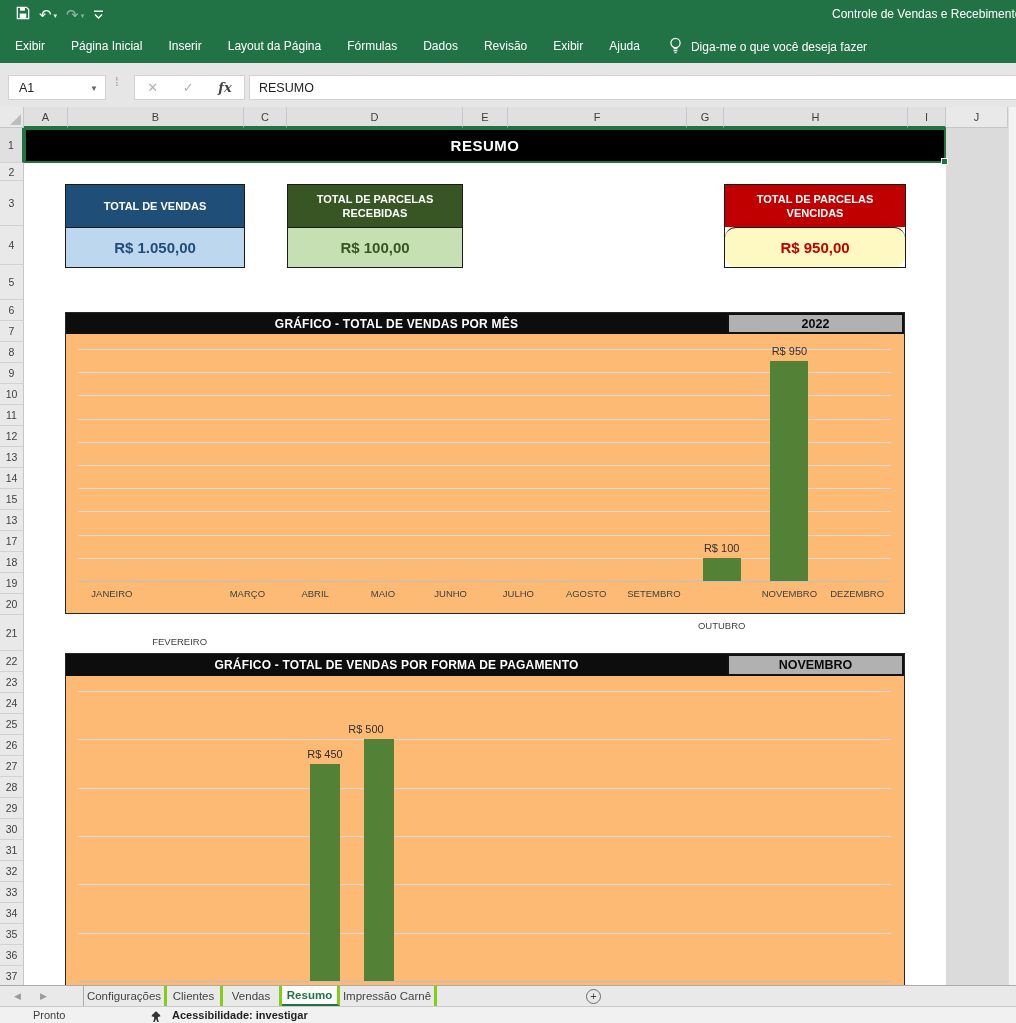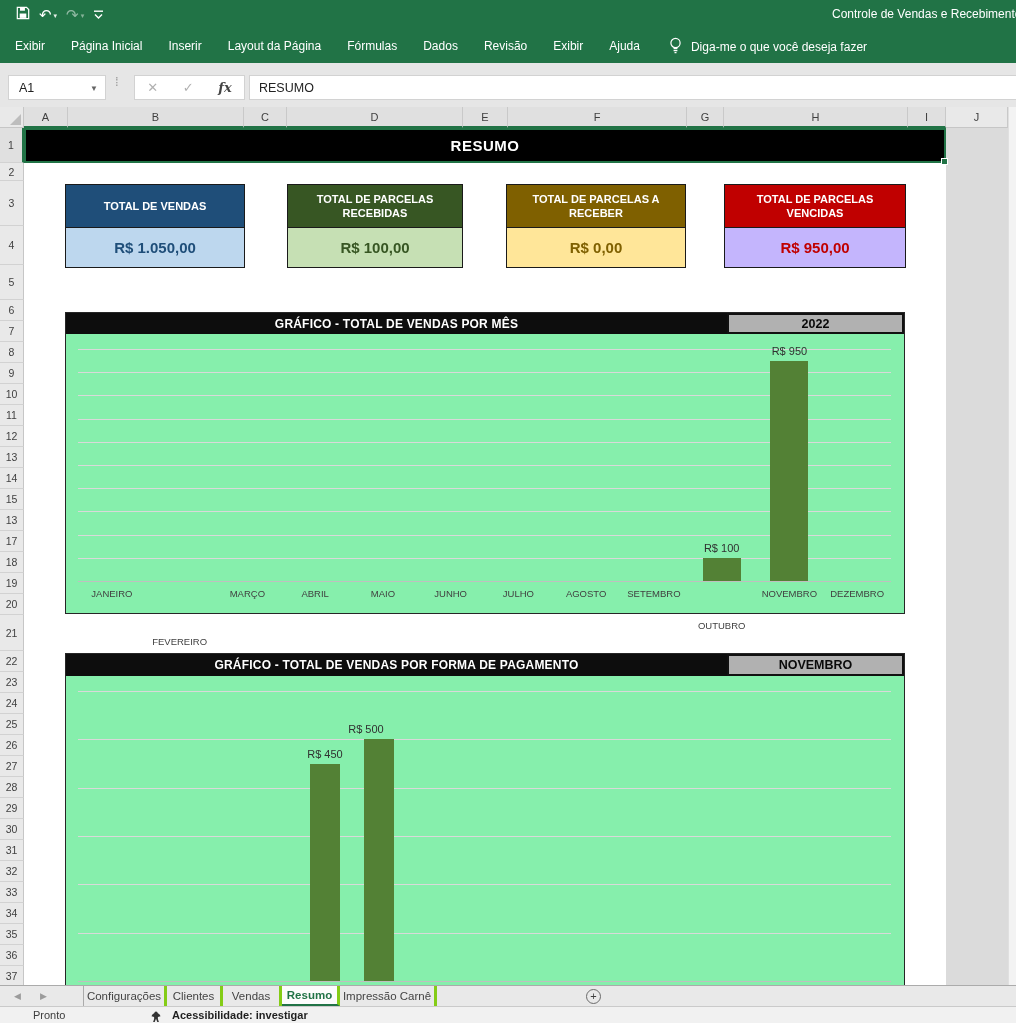--- a/index.html
+++ b/index.html
@@ -42,21 +42,21 @@
   .banner{left:24px;top:128px;width:922px;height:35px;background:#000;border:2px solid #217346;display:flex;align-items:center;justify-content:center;}
   .banner span{color:#fff;font-weight:bold;font-size:15px;letter-spacing:.5px;}
   .fillhandle{left:941px;top:158px;width:7px;height:7px;background:#217346;border:1px solid #fff;}
 
   
   .card{top:184px;border:1px solid #1a1a1a;}
   .card .hd{height:42px;display:flex;align-items:center;justify-content:center;text-align:center;color:#fff;font-weight:bold;font-size:11px;line-height:14px;padding:0 6px;}
   .card .vl{height:40px;display:flex;align-items:center;justify-content:center;font-weight:bold;font-size:15px;border-top:1px solid #1a1a1a;}
 
   
-  .chart-box{left:65px;width:840px;border:1px solid #262626;background:#86efac;}
+  .chart-box{left:65px;width:840px;border:1px solid #262626;background:#fdba74;}
   .chart-head{position:absolute;left:0;top:0;width:100%;background:#0D0D0D;}
   .chart-title{position:absolute;left:0;top:0;height:100%;display:flex;align-items:center;justify-content:center;color:#fff;font-weight:bold;font-size:12px;letter-spacing:.2px;}
   .chart-period{position:absolute;top:0;height:100%;background:#B1B1B1;border:2px solid #111;display:flex;align-items:center;justify-content:center;color:#0a0a0a;font-weight:bold;font-size:12.5px;}
   .gline{position:absolute;height:1px;background:#D9D9D9;}
   .axisline{position:absolute;height:1px;background:#BFBFBF;}
   .bar{position:absolute;background:#538135;}
   .dlabel{position:absolute;font-size:11px;color:#303030;text-align:center;white-space:nowrap;}
   .catlabel{position:absolute;font-size:9.5px;color:#404040;text-align:center;white-space:nowrap;}
 
   
@@ -280,21 +280,17 @@
   <div class="abs st-access">Acessibilidade: investigar</div>
 
 <div class="abs card" style="left: 65px; width: 180px; height: 84px;">
       <div class="hd" style="background: rgb(31, 78, 121);">TOTAL DE VENDAS</div>
       <div class="vl" style="background: rgb(189, 215, 238); color: rgb(31, 78, 121);">R$ 1.050,00</div>
     </div>
     <div class="abs card" style="left: 287px; width: 176px; height: 84px;">
       <div class="hd" style="background: rgb(55, 86, 35);">TOTAL DE PARCELAS RECEBIDAS</div>
       <div class="vl" style="background: rgb(198, 224, 180); color: rgb(55, 86, 35);">R$ 100,00</div>
     </div>
-    <div class="abs card" style="left: 506px; width: 180px; height: 84px;">
-      <div class="hd" style="background: rgb(127, 96, 0);">TOTAL DE PARCELAS A RECEBER</div>
-      <div class="vl" style="background: rgb(255, 230, 153); color: rgb(127, 96, 0);">R$ 0,00</div>
-    </div>
     <div class="abs card" style="left: 724px; width: 182px; height: 84px;">
       <div class="hd" style="background: rgb(192, 0, 0);">TOTAL DE PARCELAS VENCIDAS</div>
-      <div class="vl" style="background: #c4b5fd; color: rgb(192, 0, 0);">R$ 950,00</div>
+      <div class="vl" style="background: #fef9c3; color: rgb(192, 0, 0); border-radius: 11px;">R$ 950,00</div>
     </div>
   </div>
 
 </body></html>

